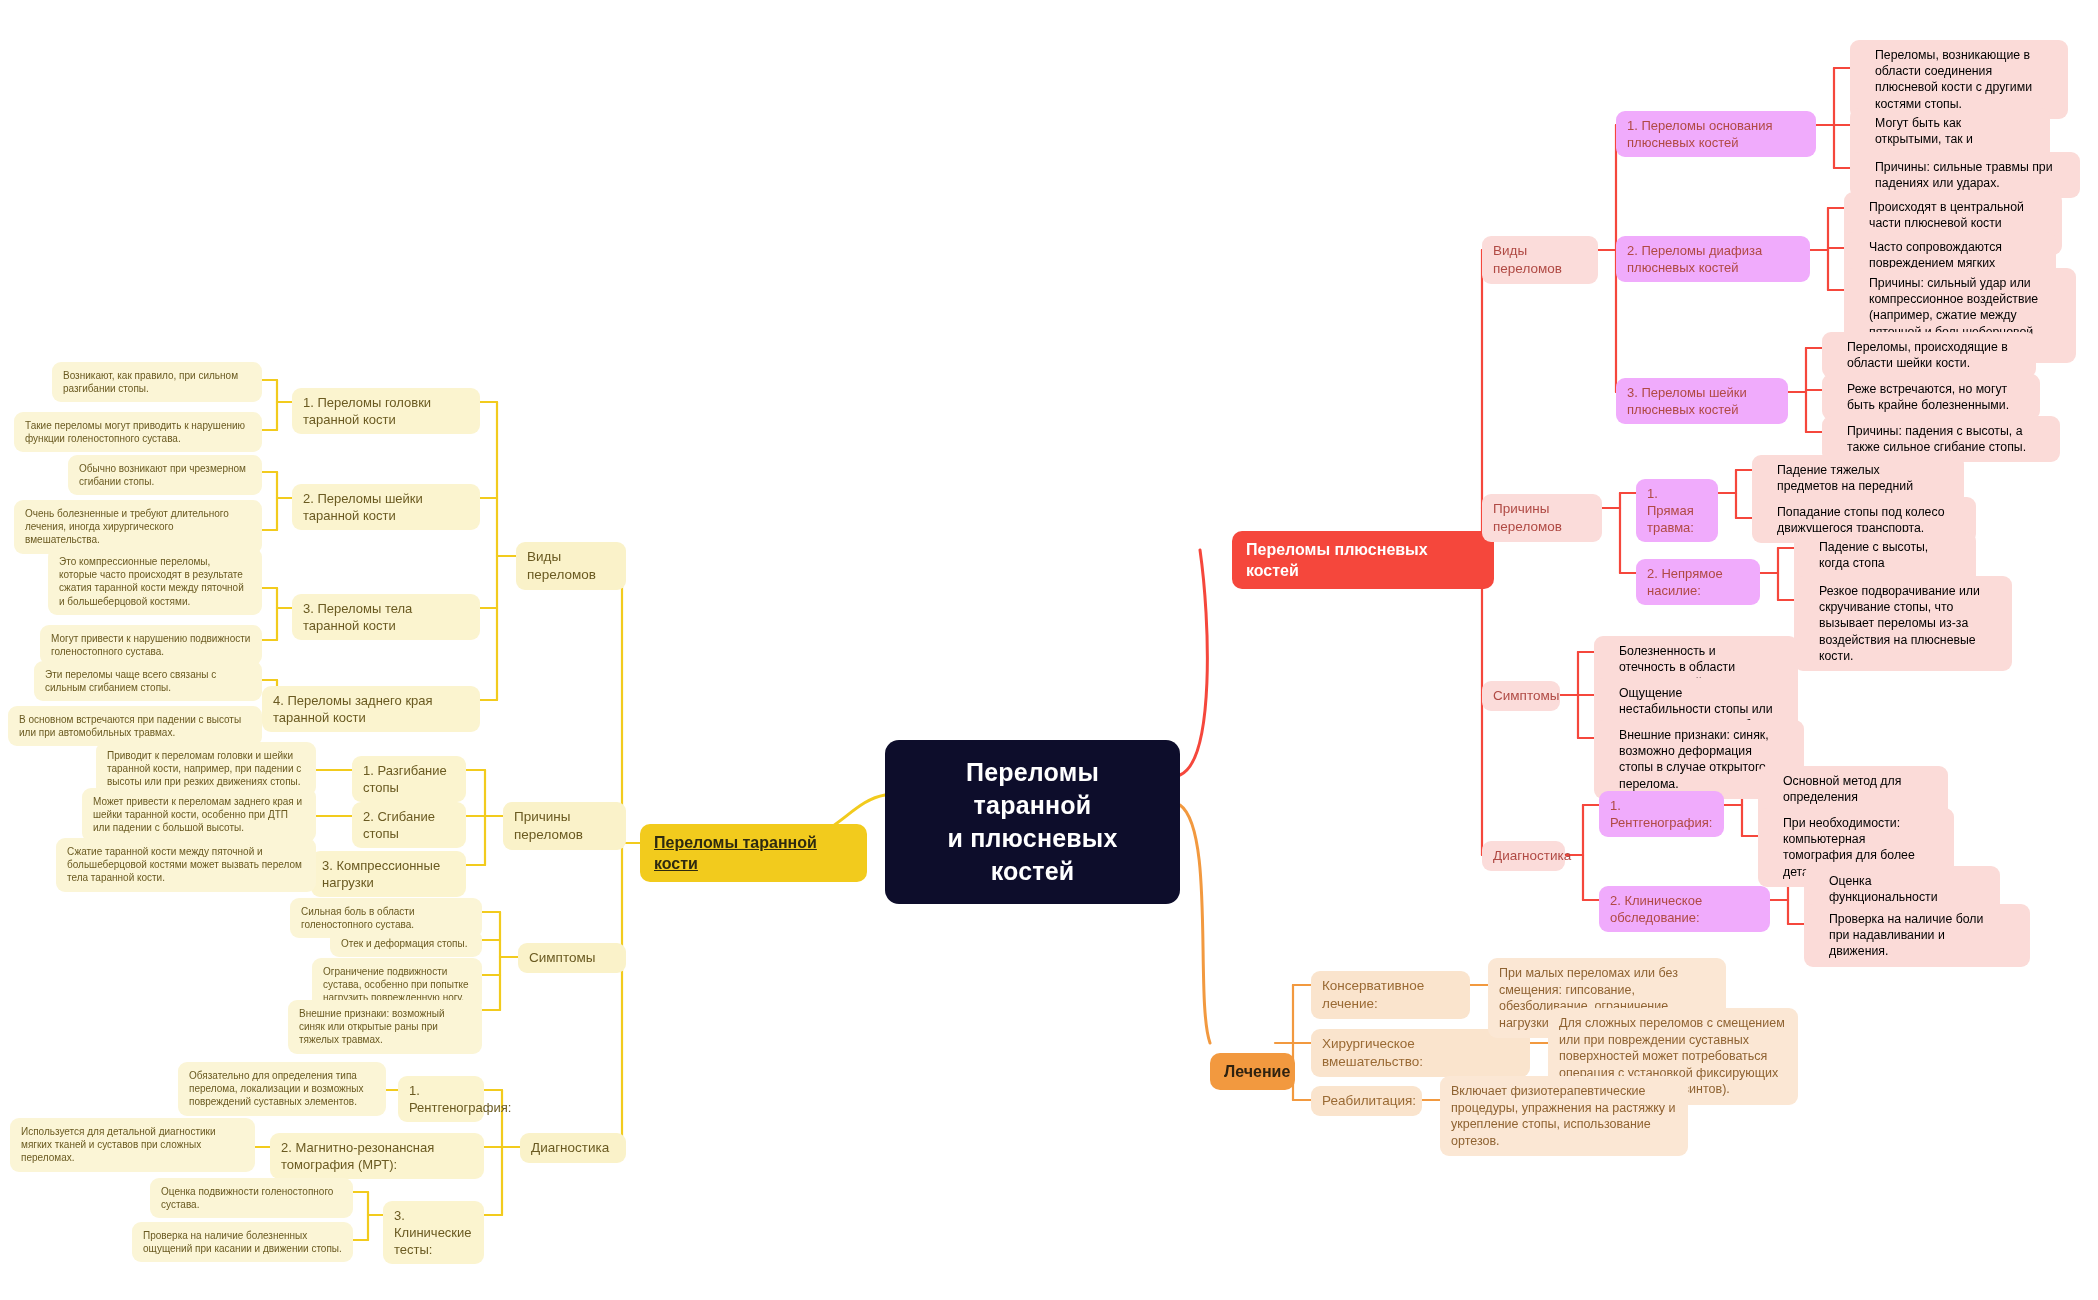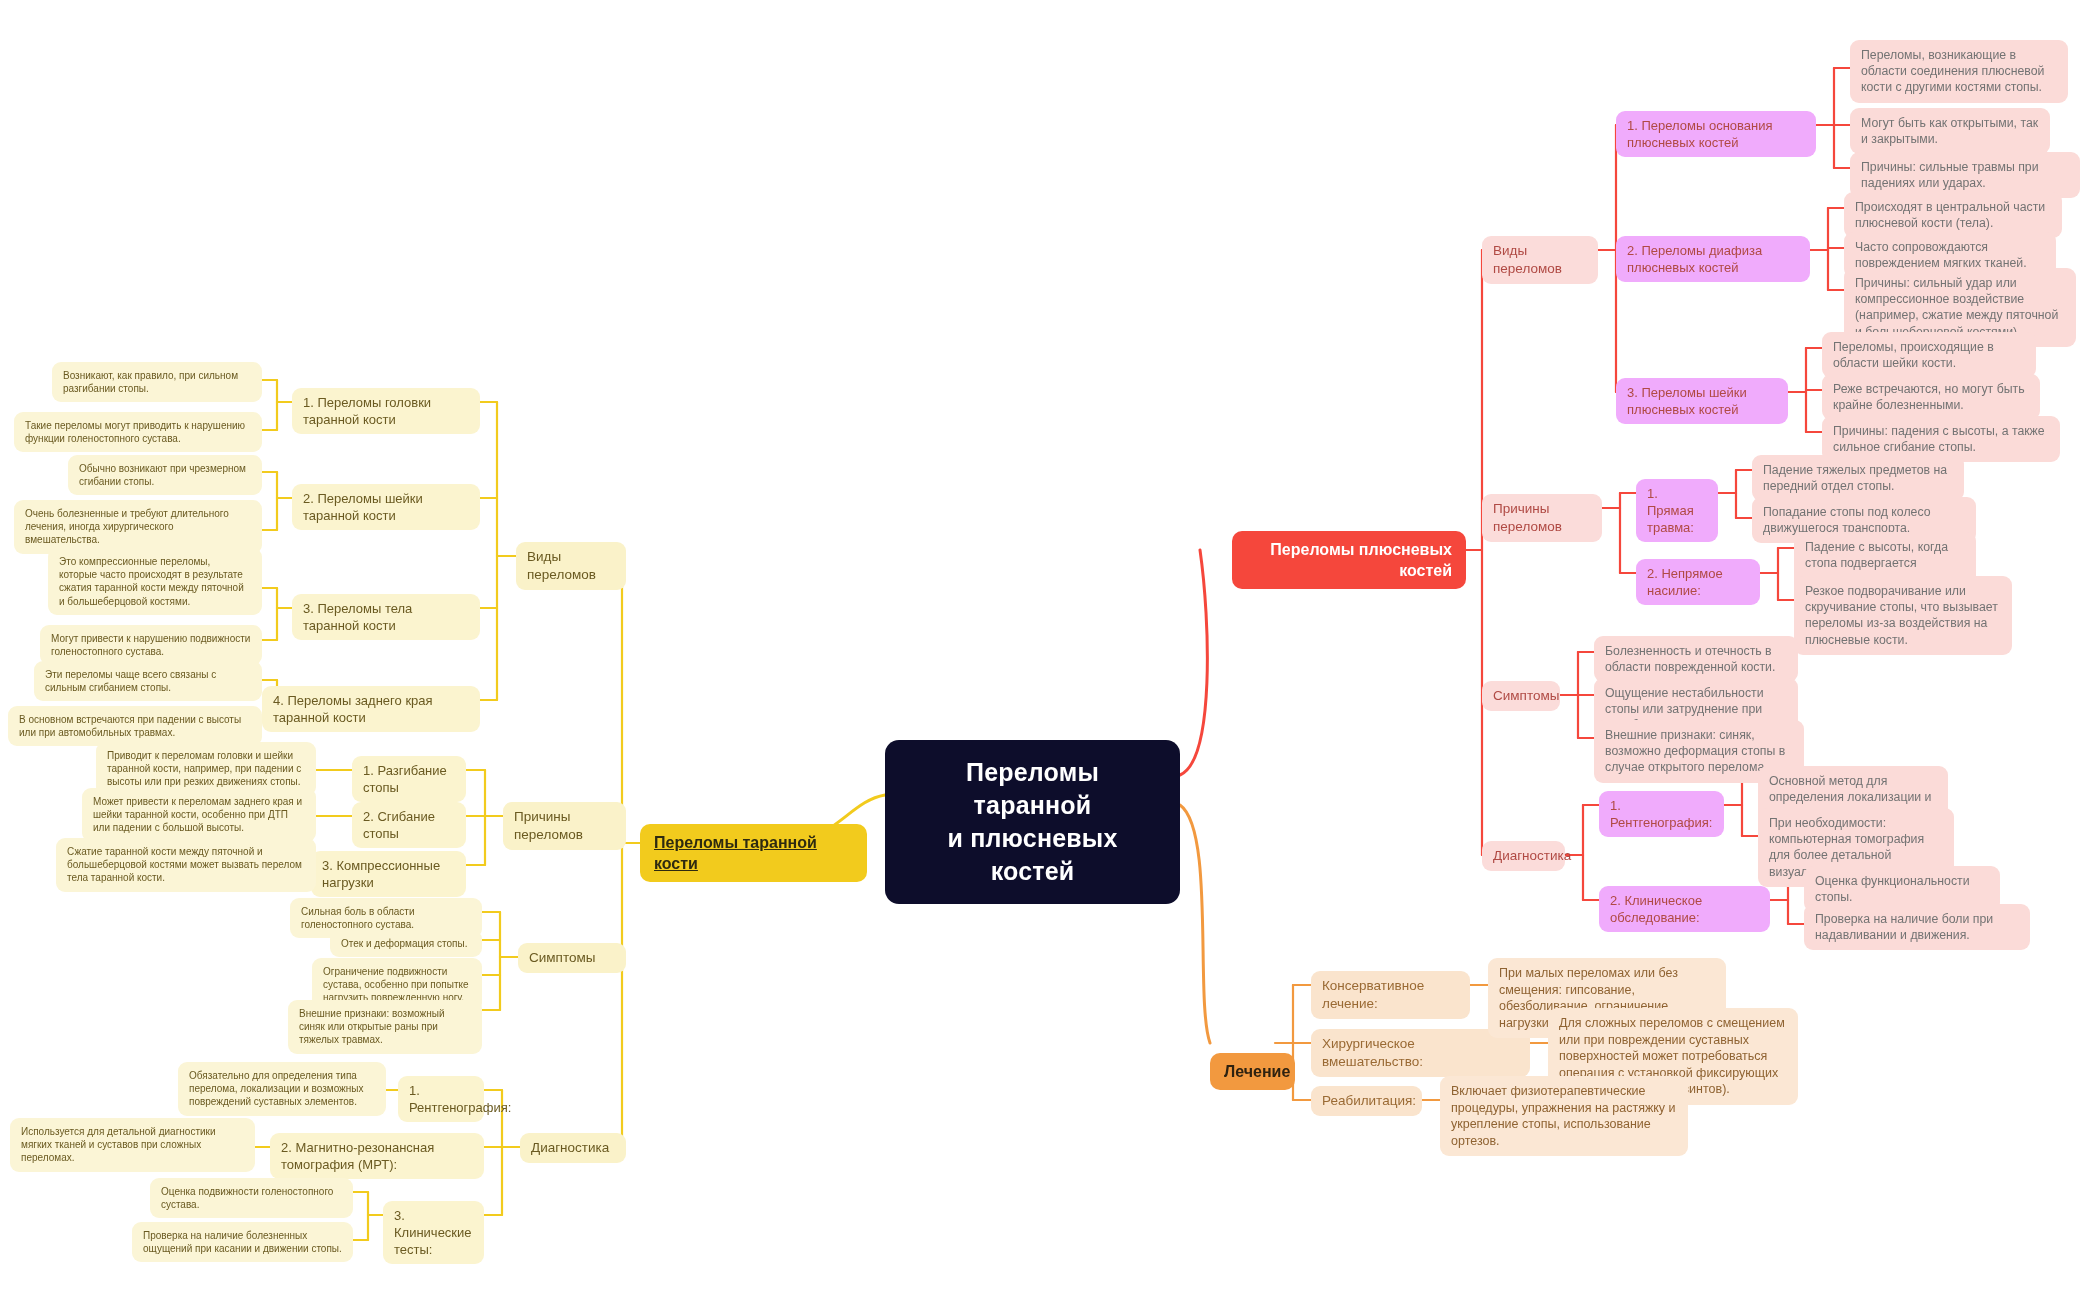--- a/index.html
+++ b/index.html
@@ -29,21 +29,21 @@
   .hub.orange{background:#f2993f;color:#2e2210;}
 
   
   .cat-y{background:#faf2c9;color:#6a5a21;font-size:13.5px;padding:6px 11px;}
   .sub-y{background:#fbf4cf;color:#6a5a21;font-size:13px;padding:6px 11px;}
   .leaf-y{background:#fbf5d6;color:#6a5a21;font-size:10px;padding:7px 11px;}
 
   
   .cat-r{background:#fbdcda;color:#b04a44;font-size:13.5px;padding:6px 11px;}
   .sub-r{background:#f0abfc;color:#b04a44;font-size:13px;padding:6px 11px;}
-  .leaf-r{background:#fbdbd8;color:#737373;font-size:12.3px;padding:7px 11px;}
+  .leaf-r{background:#fbdbd8;color:#000000;font-size:12.3px;padding:7px 25px;}
 
   
   .sub-o{background:#fae4cd;color:#9a6a34;font-size:13.5px;padding:6px 11px;}
   .leaf-o{background:#fbe7d4;color:#8f6332;font-size:12.5px;padding:7px 11px;}
 </style>
 </head>
 <body>
 
 <div id="canvas">
 
@@ -191,21 +191,21 @@
       <path d="M1530 1043 L 1548 1043" stroke="#f2993f"></path>
       <path d="M1422 1100 L 1440 1100" stroke="#f2993f"></path>
     </g>
   </svg>
 
   <div class="node root" style="left:885px;top:740px;width:295px;">Переломы таранной
 и плюсневых костей</div>
 
   <div class="node hub yellow" style="left:640px;top:824px;width:227px;text-align:left;text-decoration:underline;">Переломы таранной кости</div>
 
-  <div class="node hub red" style="left:1232px;top:531px;width:234px;text-align:right;">Переломы плюсневых костей</div>
+  <div class="node hub red" style="left:1232px;top:531px;width:262px;text-align:left;">Переломы плюсневых костей</div>
 
   <div class="node hub orange" style="left:1210px;top:1024px;width:85px;text-align:center;margin-top:29px;">Лечение</div>
 
   <div class="node cat-y" style="left:516px;top:542px;width:110px;">Виды переломов</div>
   <div class="node cat-y" style="left:503px;top:802px;width:123px;">Причины переломов</div>
   <div class="node cat-y" style="left:518px;top:943px;width:108px;">Симптомы</div>
   <div class="node cat-y" style="left:520px;top:1133px;width:106px;">Диагностика</div>
 
   <div class="node sub-y" style="left:292px;top:388px;width:188px;">1. Переломы головки таранной кости</div>
   <div class="node sub-y" style="left:292px;top:484px;width:188px;">2. Переломы шейки таранной кости</div>

